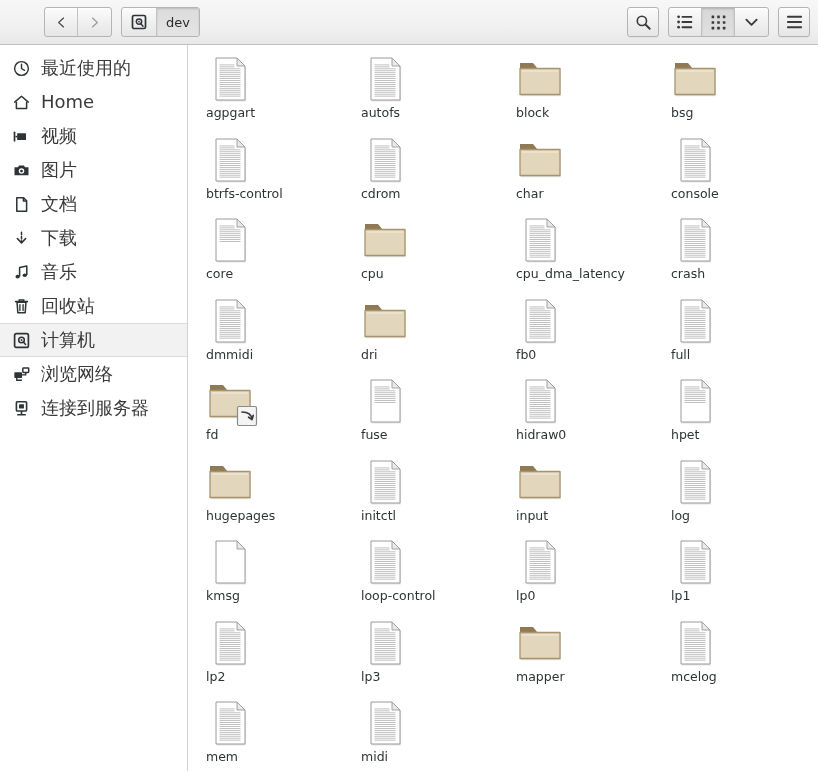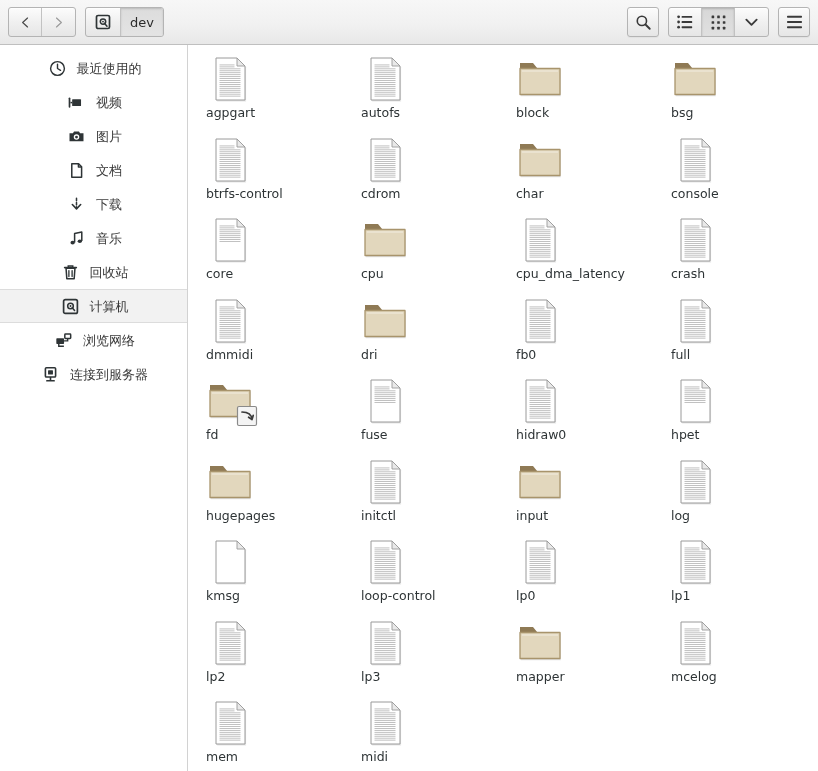--- a/index.html
+++ b/index.html
@@ -27,21 +27,21 @@
     height: 45px;
     flex: 0 0 45px;
     background: linear-gradient(to bottom, #f7f7f7 0%, #f1f1f1 55%, #e8e8e8 100%);
     border-bottom: 1px solid #bfbfbf;
     display: flex;
     align-items: center;
     padding: 0 8px;
     position: relative;
   }
 
-  .tb-left { display: flex; align-items: center; gap: 9px; }
+  .tb-left { display: flex; align-items: center; gap: 9px; margin-left: 36px; }
   .tb-spacer { flex: 1 1 auto; }
   .tb-right { display: flex; align-items: center; gap: 9px; }
 
   
   .btn {
     background: linear-gradient(to bottom, #fcfcfc 0%, #f0f0f0 50%, #e6e6e6 100%);
     border: 1px solid #b4b4b4;
     border-radius: 3px;
     height: 30px;
     min-width: 32px;
@@ -138,25 +138,24 @@
     border-right: 1px solid #d2d2d2;
     padding-top: 6px;
     overflow: hidden;
   }
   .side-item {
     display: flex;
     align-items: center;
     gap: 11px;
     height: 34px;
     padding: 0 10px 0 13px;
-    font-size: 13px;
+    font-size: 18px;
     color: #3a3a3a;
     cursor: default;
     white-space: nowrap;
-    justify-content: center;
   }
   .side-item.selected {
     background: #f2f2f2;
     border-top: 1px solid #dcdcdc;
     border-bottom: 1px solid #dcdcdc;
     height: 34px;
   }
   .side-icon {
     width: 17px;
     height: 17px;
@@ -321,20 +320,29 @@
           <span class="side-icon">
             <svg class="i-clock-icon" width="17" height="17" viewBox="0 0 18 18">
     <circle cx="9" cy="9" r="7.3" fill="none" stroke="#2e3436" stroke-width="1.5"></circle>
     <path d="M9 4.4 V9 L12.2 10.9" fill="none" stroke="#2e3436" stroke-width="1.5" stroke-linecap="round" stroke-linejoin="round"></path>
   </svg>
           </span>
           <span class="side-label">最近使用的</span>
         </div>
         <div class="side-item">
           <span class="side-icon">
+            <svg class="i-home-icon" width="17" height="17" viewBox="0 0 18 18">
+    <path d="M1.8 8.6 L9 2.4 L16.2 8.6" fill="none" stroke="#2e3436" stroke-width="1.6" stroke-linejoin="round" stroke-linecap="round"></path>
+    <path d="M3.6 8.2 V15.4 H14.4 V8.2" fill="none" stroke="#2e3436" stroke-width="1.6" stroke-linejoin="round"></path>
+  </svg>
+          </span>
+          <span class="side-label">Home</span>
+        </div>
+        <div class="side-item">
+          <span class="side-icon">
             <svg class="i-video-icon" width="17" height="17" viewBox="0 0 18 18">
     <rect x="4.4" y="5.6" width="9.4" height="7.2" rx="0.6" fill="#2e3436"></rect>
     <path d="M1.6 4.6 V13.6" stroke="#2e3436" stroke-width="1.8" stroke-linecap="round"></path>
     <path d="M2.6 9.1 H4.4" stroke="#2e3436" stroke-width="1.6"></path>
   </svg>
           </span>
           <span class="side-label">视频</span>
         </div>
         <div class="side-item">
           <span class="side-icon">

